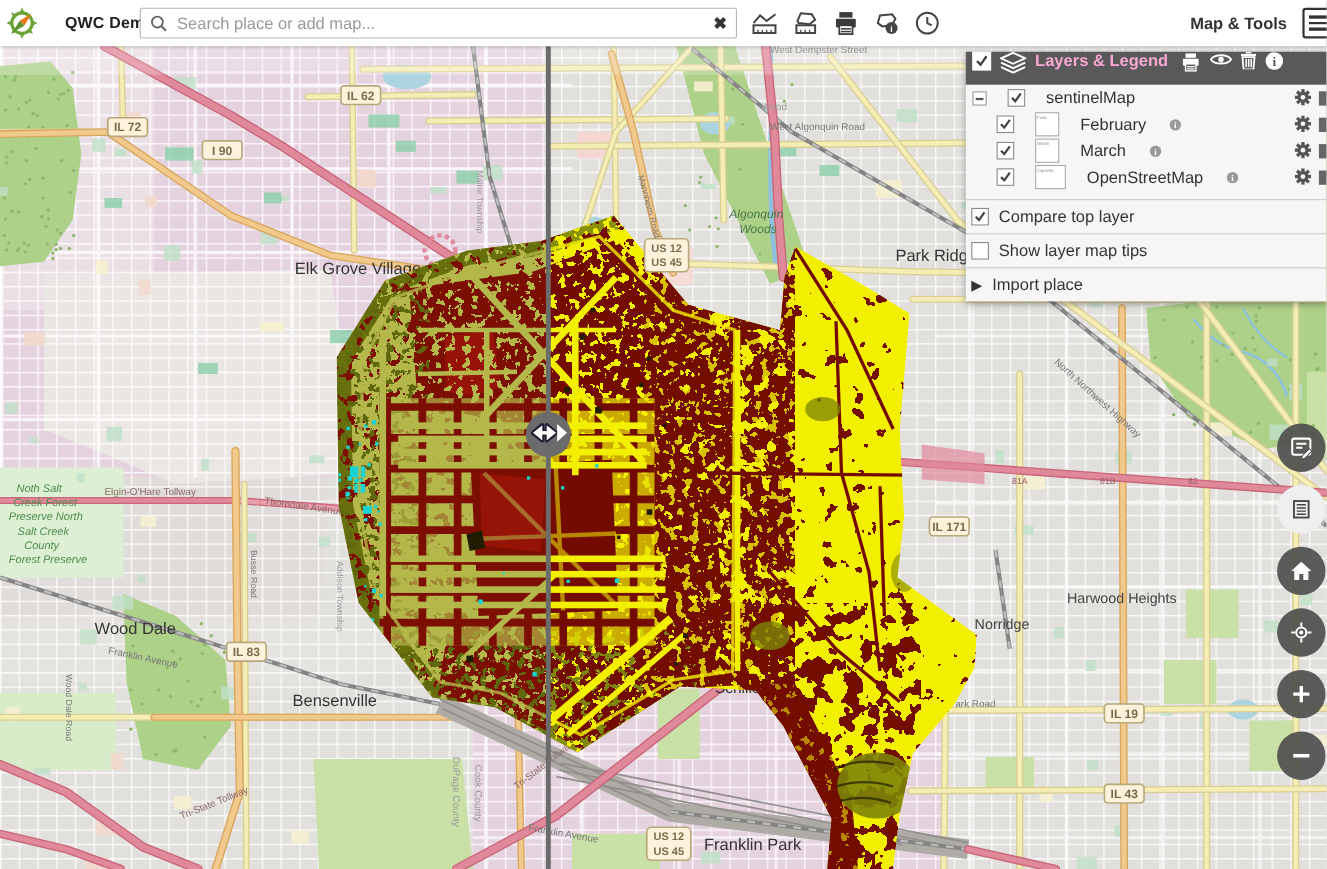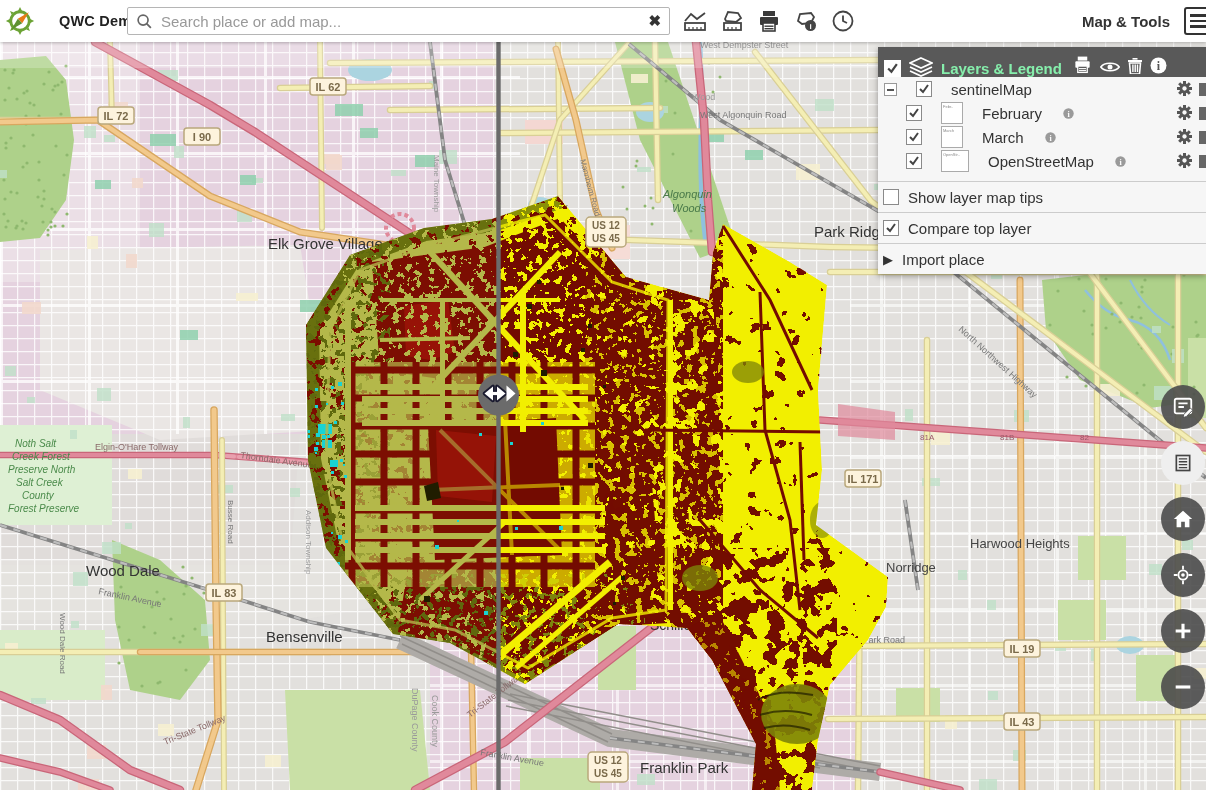--- a/index.html
+++ b/index.html
@@ -7,21 +7,21 @@
 #topbar{position:absolute;left:0;top:0;width:1206px;height:42px;background:#fff;box-shadow:0 1px 3px rgba(0,0,0,.25);display:flex;align-items:center}
 #logo{display:flex;align-items:center;gap:24px;padding-left:5px}
 #logo b{font-size:15px;color:#222;letter-spacing:.2px}
 #search{position:absolute;left:127px;top:7px;width:543px;height:28px;border:1.5px solid #b5b5b5;border-radius:2px;background:#fff;display:flex;align-items:center;padding:0 8px;color:#999;font-size:15px}
 #search .x{margin-left:auto;color:#333;font-weight:bold;font-size:15px}
 #tools{position:absolute;left:683px;top:0;height:42px;display:flex;align-items:center;gap:13px}
 #mt{position:absolute;right:36px;top:0;height:42px;display:flex;align-items:center;font-weight:bold;font-size:15px;color:#333}
 #burger{position:absolute;right:-8px;top:7px;width:30px;height:28px;border:2px solid #333;border-radius:3px;display:flex;flex-direction:column;justify-content:center;gap:3px;padding:0 4px;background:#fff}
 #burger i{display:block;height:2.5px;background:#333}
 #panel{position:absolute;left:878px;top:47px;width:328px;background:#f6f6f6;box-shadow:0 2px 6px rgba(0,0,0,.35);font-size:15px;color:#333}
-#ptitle{height:30px;background:#595959;color:#86efac;display:flex;align-items:flex-end;gap:8px;padding:0 6px;font-weight:bold}
+#ptitle{height:30px;background:#595959;color:#f9a8d4;display:flex;align-items:flex-start;gap:8px;padding:0 6px;font-weight:bold}
 .cb{position:relative;display:inline-block;background:#fff;flex:none}
 .row{display:flex;align-items:center;gap:19px;height:24px;padding:0 6px;position:relative}
 .thumb{height:22px;border:1px solid #aaa;background:#fff;font-size:4px;color:#888;overflow:hidden;flex:none;padding:1px}
 .gear{position:absolute;right:14px;top:4px}
 .slice{position:absolute;right:0;top:6px;width:7px;height:13px;background:#666}
 .div{border-top:1px solid #ccc}
 .prow{display:flex;align-items:center;gap:9px;height:31px;padding:0 5px}
 .mbtn{position:absolute;left:1161px;width:44px;height:44px;border-radius:50%;background:#4b4b4bE6;display:flex;align-items:center;justify-content:center}
 .mbtn.light{background:#efefef}
 </style></head><body>
@@ -1136,30 +1136,30 @@
               <rect x="-1.6" y="-8" width="3.2" height="16" transform="rotate(90)"></rect>
               <rect x="-1.6" y="-8" width="3.2" height="16" transform="rotate(135)"></rect>
               <circle r="5.4"></circle>
             </g>
             <circle r="2.3" fill="#f8f8f8"></circle>
           </svg></span>
         <span class="slice"></span>
       </div>
   <div style="height:8px"></div>
   <div class="div prow">
-        <span class="cb" style="width:16px;height:16px;border:1.5px solid #8a8a8a"></span>
-        <span>Show layer map tips</span>
-      </div>
-  <div class="div prow">
         <span class="cb" style="width:16px;height:16px;border:1.5px solid #8a8a8a">
           <svg width="12" height="12" viewBox="0 0 12 12" style="position:absolute;left:1px;top:1px">
             <path d="M2,6 L5,9 L10,2" stroke="#444" stroke-width="2" fill="none"></path>
           </svg>
         </span>
         <span>Compare top layer</span>
+      </div>
+  <div class="div prow">
+        <span class="cb" style="width:16px;height:16px;border:1.5px solid #8a8a8a"></span>
+        <span>Show layer map tips</span>
       </div>
   <div class="div prow">
         <span style="color:#333;font-size:13px">▶</span>
         <span>Import place</span>
       </div>
 </div>
 <div class="mbtn" style="top:385px">
       <svg width="22" height="22" viewBox="0 0 24 24">
         <g fill="none" stroke="#fff" stroke-width="2">
           <rect x="3" y="3" width="18" height="16" rx="2"></rect>

